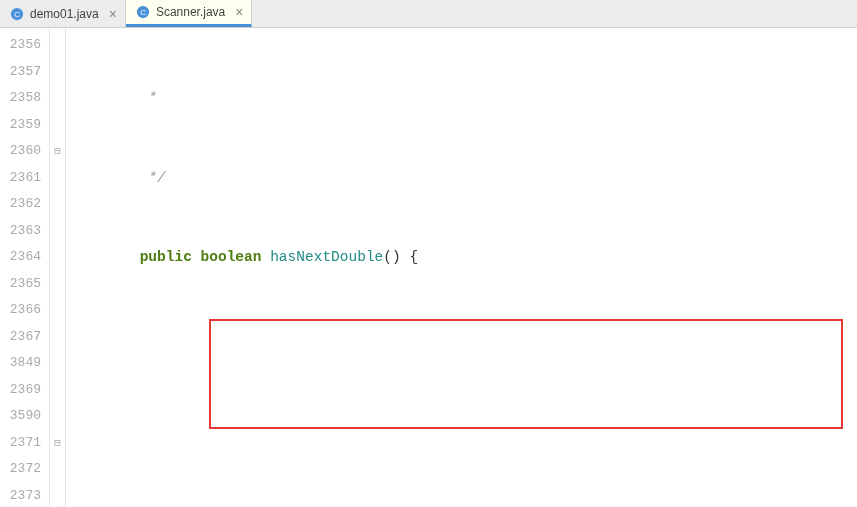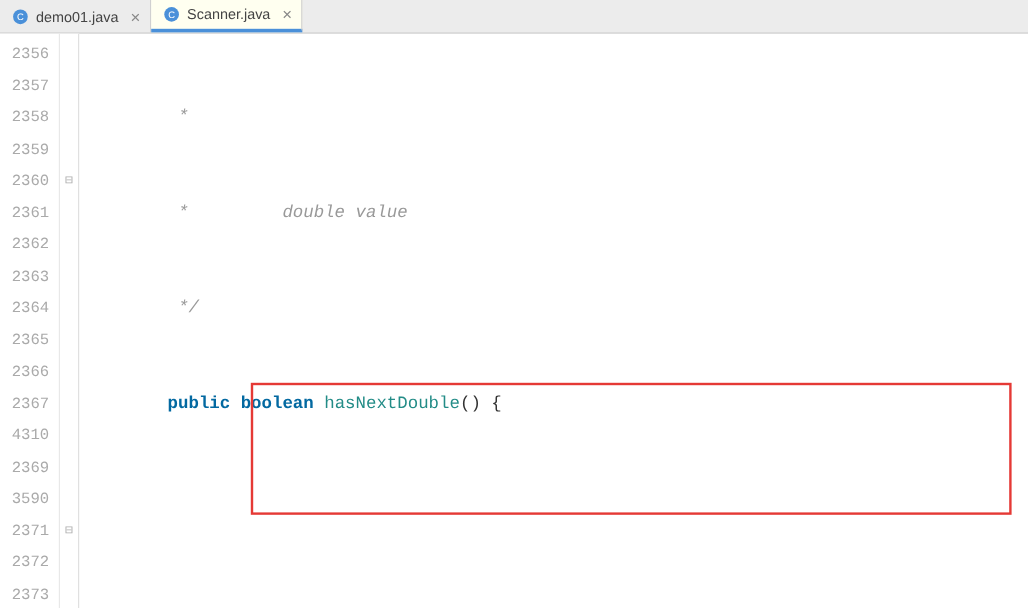--- a/index.html
+++ b/index.html
@@ -76,21 +76,21 @@
     .code-area {
       flex: 1;
       padding-top: 4px;
       padding-left: 4px;
       line-height: 26.5px;
       white-space: pre;
       color: #333;
       position: relative;
     }
     .code-line { height: 26.5px; }
-    .kw { color: #0369a1; font-weight: 600; }
+    .kw { color: #4d7c0f; font-weight: 600; }
     .method-decl { color: #238c87; }
     .comment { color: #999999; font-style: italic; }
     .doctag { color: #999999; font-style: italic; text-decoration: underline; }
     .red-box {
       position: absolute;
       border: 2px solid #e53935;
       pointer-events: none;
     }
   </style>
 </head>
@@ -126,21 +126,21 @@
       <div>2358</div>
       <div>2359</div>
       <div>2360</div>
       <div>2361</div>
       <div>2362</div>
       <div>2363</div>
       <div>2364</div>
       <div>2365</div>
       <div>2366</div>
       <div>2367</div>
-      <div>4310</div>
+      <div>3849</div>
       <div>2369</div>
       <div>3590</div>
       <div>2371</div>
       <div>2372</div>
       <div>2373</div>
     </div>
   <div class="fold-gutter" id="foldgutter">
       <span class="fold-mark"></span>
       <span class="fold-mark"></span>
       <span class="fold-mark"></span>
@@ -155,21 +155,20 @@
       <span class="fold-mark"></span>
       <span class="fold-mark"></span>
       <span class="fold-mark"></span>
       <span class="fold-mark"></span>
       <span class="fold-mark">⊟</span>
       <span class="fold-mark"></span>
       <span class="fold-mark"></span>
     </div>
   <div class="code-area">
     <div class="code-line">         <span class="comment">*</span></div>
-    <div class="code-line">         <span class="comment">*         double value</span></div>
     <div class="code-line">         <span class="comment">*/</span></div>
     <div class="code-line">        <span class="kw">public</span> <span class="kw">boolean</span> <span class="method-decl">hasNextDouble</span><span>() {</span></div>
     
     
     
     
     
     
     
     

